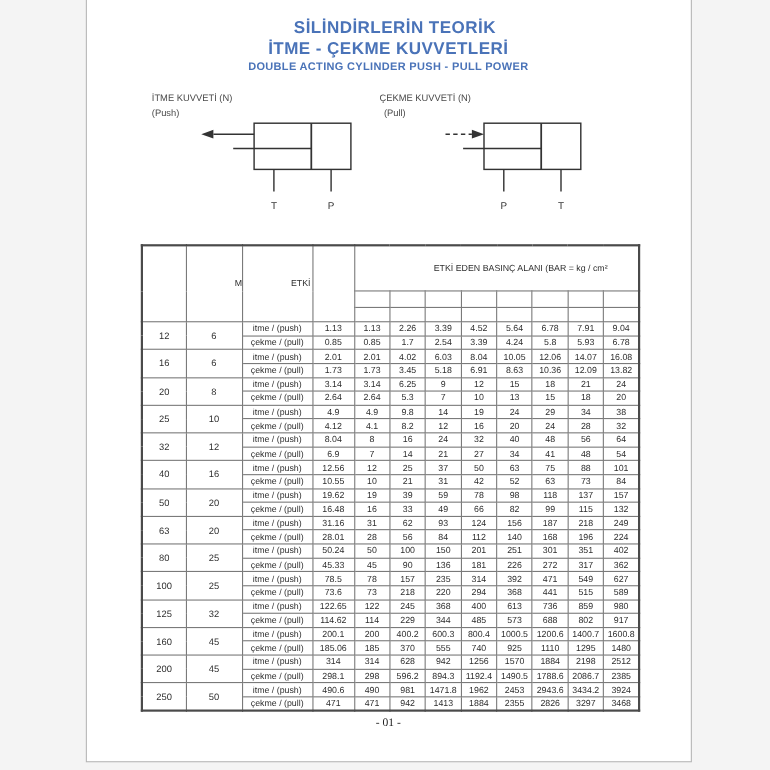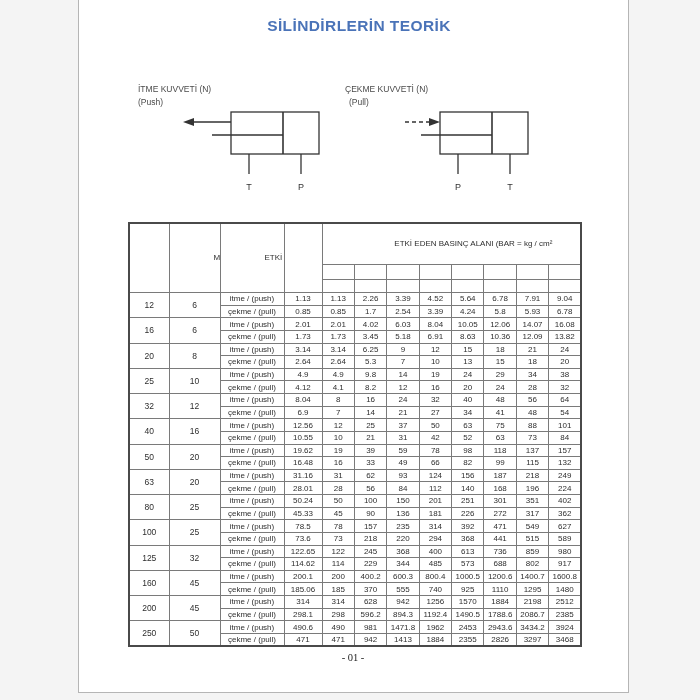--- a/index.html
+++ b/index.html
@@ -50,20 +50,22 @@
     font-family:"Liberation Serif", serif;font-size:10.5px;color:#222;
   }
 </style>
 </head>
 <body>
 
 <div class="page"></div>
 
 <div class="title-block">
   <div class="title-line" style="color: rgb(74, 115, 184); padding-left: 12px;">SİLİNDİRLERİN TEORİK</div>
+  <div class="title-line" style="color: rgb(74, 115, 184);">İTME - ÇEKME KUVVETLERİ</div>
+  <div class="subtitle-line" style="color: rgb(74, 115, 184);">DOUBLE ACTING CYLINDER PUSH - PULL POWER</div>
 </div>
 
 <div class="diag-label" style="left:138px;top:83px;">İTME KUVVETİ (N)</div>
 <div class="diag-label" style="left:138px;top:96px;">(Push)</div>
 
 <div class="diag" style="left:172px;top:103px;">
   <svg width="170" height="95" viewBox="0 0 170 95">
     <rect x="59" y="9" width="88" height="42" fill="none" stroke="#333" stroke-width="1.3"></rect>
     <line x1="111" y1="9" x2="111" y2="51" stroke="#333" stroke-width="1.6"></line>
     <line x1="40" y1="32" x2="111" y2="32" stroke="#333" stroke-width="1.4"></line>

